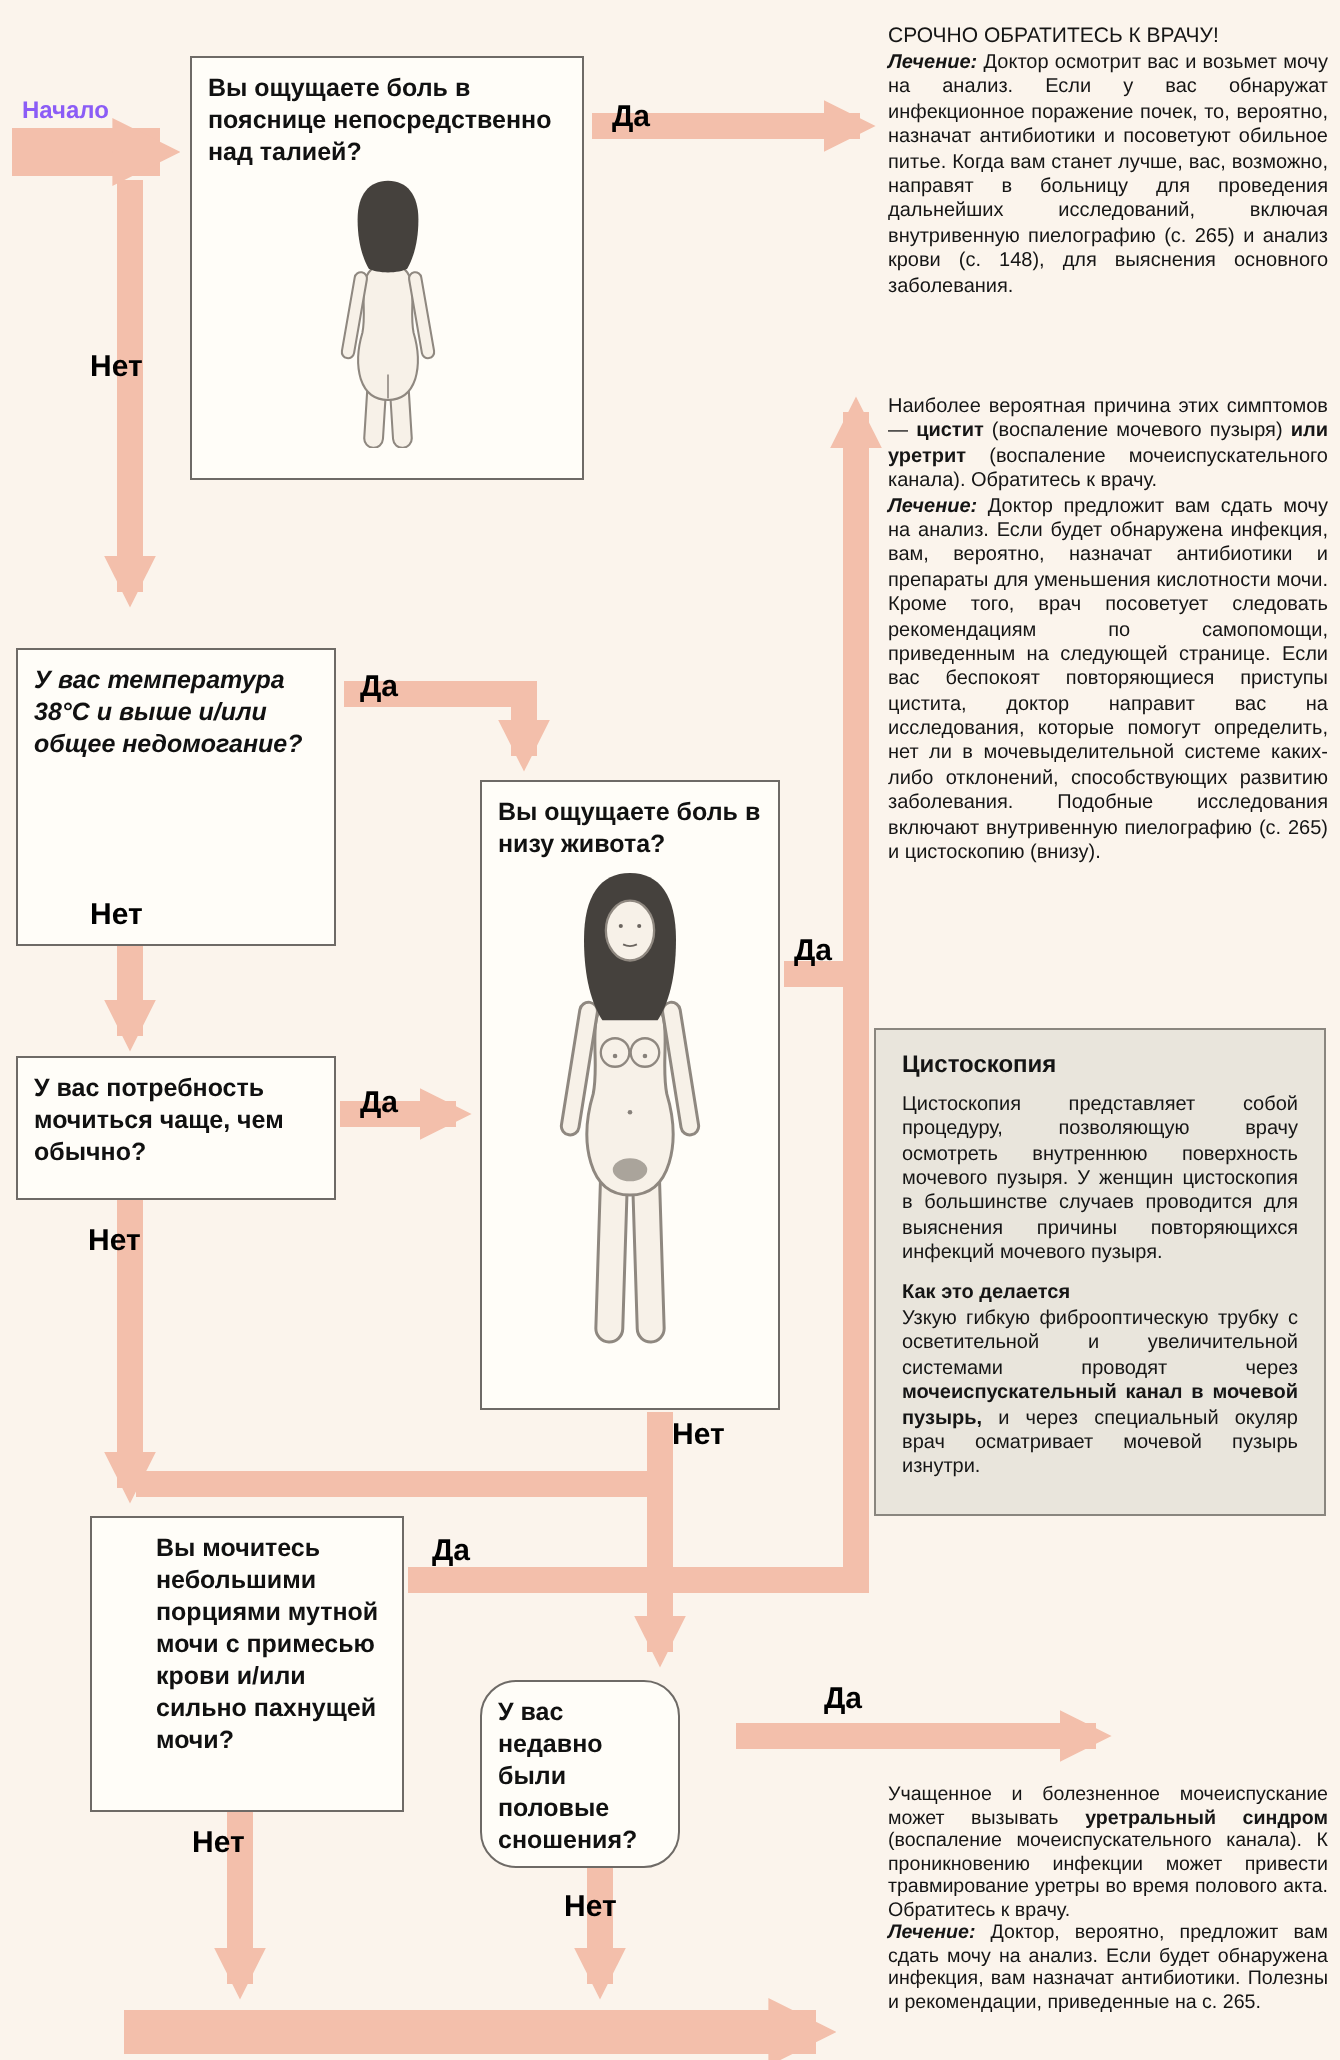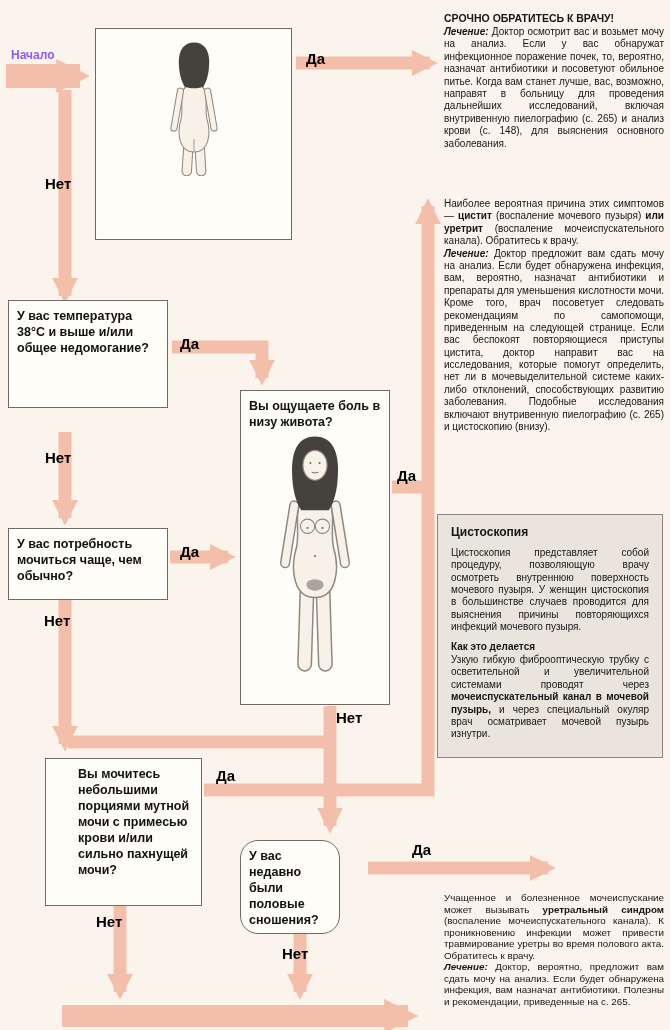--- a/index.html
+++ b/index.html
@@ -5,21 +5,21 @@
   html,body{margin:0;padding:0;background:#fff;}
   .page{position:relative;width:670px;height:1030px;background:#fbf4ec;font-family:"Liberation Sans",sans-serif;overflow:hidden;}
   .arrows{position:absolute;left:0;top:0;z-index:1;}
   .qbox{position:absolute;background:#fffdf8;border:1px solid #6e6a66;padding:7px 8px;box-sizing:border-box;z-index:2;}
   .qbox .q{margin:0;font-weight:700;font-size:12.5px;line-height:1.28;color:#111;}
   .fig{display:flex;justify-content:center;margin-top:4px;}
   .yn{position:absolute;font-weight:700;font-size:15px;color:#000;z-index:3;}
   .start-label{position:absolute;left:11px;top:48px;font-weight:700;font-size:12px;color:#8b5cf6;z-index:3;}
   .advice{position:absolute;width:220px;font-size:10px;line-height:1.24;text-align:justify;color:#151515;z-index:2;}
   .advice p{margin:0;}
-  .advice .hd{font-size:10.5px;font-weight:700;margin:0 0 1px 0;text-align:left;}
+  .advice .hd{font-size:10.5px;font-weight:400;margin:0 0 1px 0;text-align:left;}
   .advice.tight{line-height:1.18;font-size:9.8px;}
   .tl{font-weight:700;font-style:italic;}
   .panel{position:absolute;left:437px;top:514px;width:226px;height:244px;box-sizing:border-box;background:#e9e5dc;border:1px solid #8a867f;padding:10px 13px;font-size:10px;line-height:1.24;text-align:justify;color:#151515;z-index:2;}
   .panel h3{margin:0 0 7px 0;font-size:12px;text-align:left;}
   .panel h4{margin:7px 0 1px 0;font-size:10px;text-align:left;}
   .panel p{margin:0;}
 </style>
 </head>
 <body>
 
@@ -49,38 +49,39 @@
       <path d="M368,868 L548,868" stroke-width="13" marker-end="url(#ah)"></path>
       <path d="M120,906 L120,992" stroke-width="13" marker-end="url(#ah)"></path>
       <path d="M300,934 L300,992" stroke-width="13" marker-end="url(#ah)"></path>
       <path d="M62,1016 L408,1016" stroke-width="22" marker-end="url(#ahb)"></path>
     </g>
   </svg>
 
   <div class="start-label">Начало</div>
 
   <div class="qbox" style="left:95px;top:28px;width:197px;height:212px;">
+    <p class="q">Вы ощущаете боль в пояснице непосредственно над талией?</p>
     <div class="fig">
       <svg width="64" height="136" viewBox="0 0 80 170">
         <path d="M33,132 L31,164" stroke="#8f8880" stroke-width="13" stroke-linecap="round" fill="none"></path>
         <path d="M47,132 L49,164" stroke="#8f8880" stroke-width="13" stroke-linecap="round" fill="none"></path>
         <path d="M33,132 L31,164" stroke="#f7f1e8" stroke-width="10.4" stroke-linecap="round" fill="none"></path>
         <path d="M47,132 L49,164" stroke="#f7f1e8" stroke-width="10.4" stroke-linecap="round" fill="none"></path>
         <path d="M40,55 C32,55 26,59 25,69 C24,79 26,88 24,98 C21,108 20,117 23,127 C26,136 32,140 40,140 C48,140 54,136 57,127 C60,117 59,108 56,98 C54,88 56,79 55,69 C54,59 48,55 40,55 Z" fill="#f7f1e8" stroke="#8f8880" stroke-width="1.3"></path>
         <path d="M40,124 L40,139" stroke="#8f8880" stroke-width="1" fill="none"></path>
         <path d="M23,64 L15,110" stroke="#8f8880" stroke-width="9" stroke-linecap="round" fill="none"></path>
         <path d="M57,64 L65,110" stroke="#8f8880" stroke-width="9" stroke-linecap="round" fill="none"></path>
         <path d="M23,64 L15,110" stroke="#f7f1e8" stroke-width="6.4" stroke-linecap="round" fill="none"></path>
         <path d="M57,64 L65,110" stroke="#f7f1e8" stroke-width="6.4" stroke-linecap="round" fill="none"></path>
         <path d="M40,3 C28,3 21,12 21,27 C21,41 24,51 28,58 C33,61 47,61 52,58 C56,51 59,41 59,27 C59,12 52,3 40,3 Z" fill="#45413d"></path>
       </svg>
     </div>
   </div>
 
-  <div class="qbox" style="left:8px;top:300px;width:160px;height:108px;">
+  <div class="qbox" style="left:8px;top:324px;width:160px;height:149px;font-style:italic;">
     <p class="q">У вас температура 38°C и выше и/или общее недомогание?</p>
   </div>
 
   <div class="qbox" style="left:240px;top:390px;width:150px;height:315px;">
     <p class="q">Вы ощущаете боль в низу живота?</p>
     <div class="fig">
       <svg width="92" height="242" viewBox="0 0 80 210">
         <path d="M33,136 L31,200" stroke="#8f8880" stroke-width="13" stroke-linecap="round" fill="none"></path>
         <path d="M47,136 L49,200" stroke="#8f8880" stroke-width="13" stroke-linecap="round" fill="none"></path>
         <path d="M33,136 L31,200" stroke="#f7f1e8" stroke-width="10.4" stroke-linecap="round" fill="none"></path>

